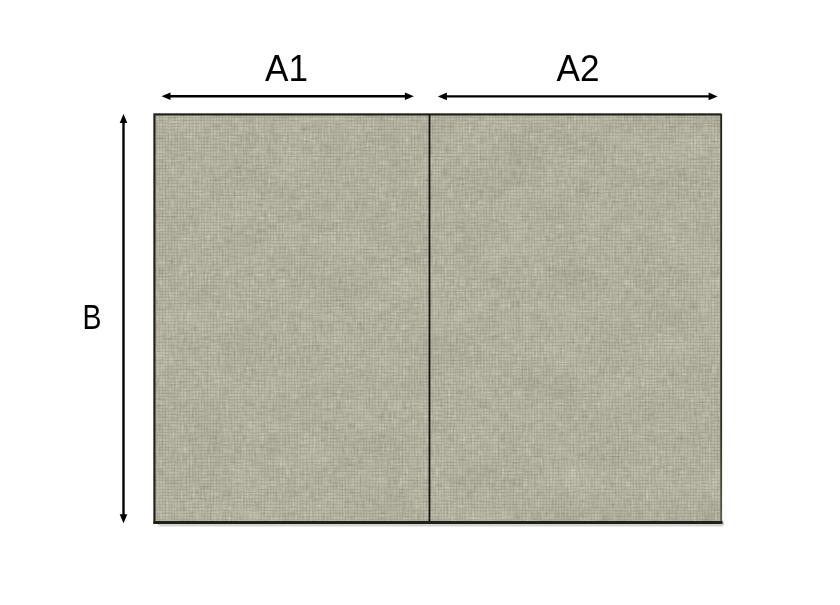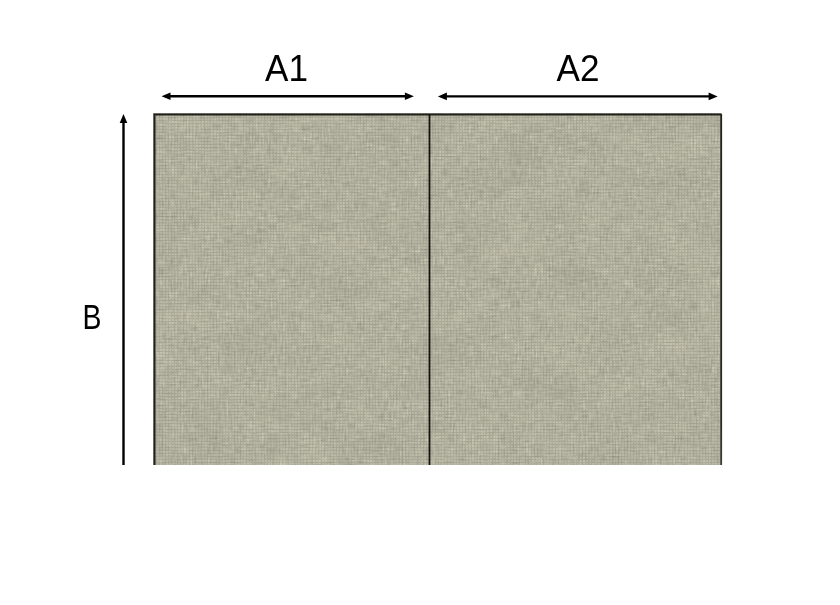--- a/index.html
+++ b/index.html
@@ -1,16 +1,16 @@
 <!DOCTYPE html>
 <html><head>
 <meta charset="utf-8">
 <style>
   html,body{margin:0;padding:0;background:#ffffff;}
-  #stage{position:relative;width:840px;height:465px;background:#ffffff;overflow:hidden;
+  #stage{position:relative;width:840px;height:605px;background:#ffffff;overflow:hidden;
          font-family:"Liberation Sans", sans-serif;}
 </style>
 </head>
 <body>
 <div id="stage">
 <svg width="840" height="605" viewBox="0 0 840 605" xmlns="http://www.w3.org/2000/svg">
   <defs>
     <pattern id="weave" width="3" height="3" patternUnits="userSpaceOnUse">
       <rect width="3" height="3" fill="#b2b0a0"></rect>
       <rect x="0" y="0" width="3" height="0.9" fill="#a3a18e"></rect>

